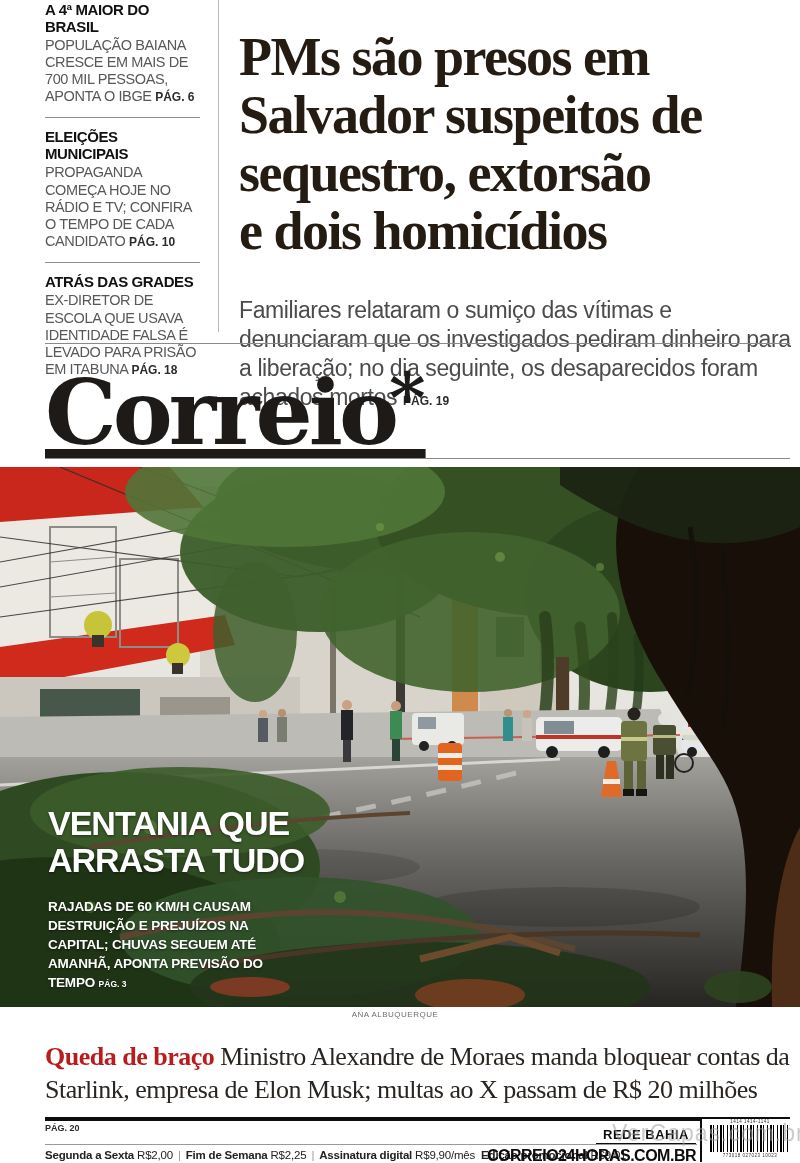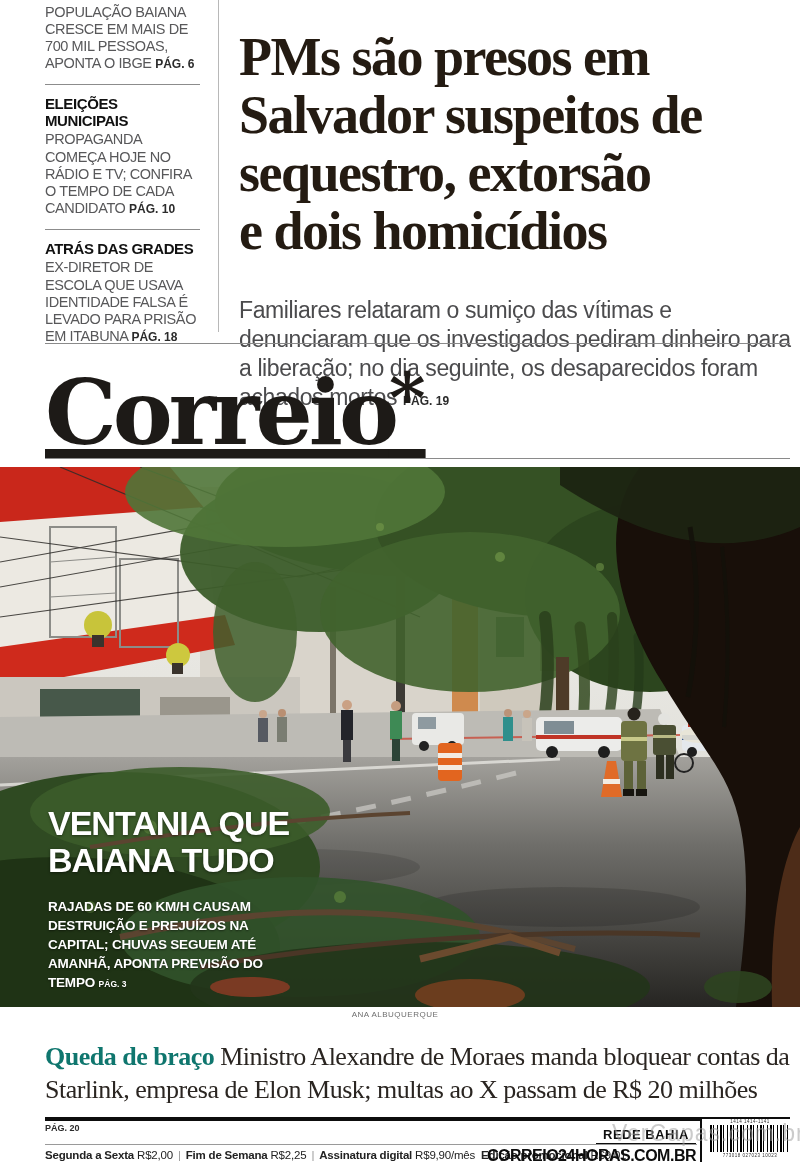--- a/index.html
+++ b/index.html
@@ -32,21 +32,21 @@
   .ov-title{font-size:34px;font-weight:bold;letter-spacing:-1px;line-height:37px;
             text-shadow:0 1px 3px rgba(0,0,0,.45);}
   .ov-sub{margin-top:18px;font-size:13.5px;font-weight:bold;letter-spacing:-0.2px;line-height:19px;
           width:262px;text-shadow:0 1px 2px rgba(0,0,0,.5);}
   .ov-sub .pag{color:#fff;font-size:8.5px;}
   .credit{position:absolute;left:0;top:1010px;width:790px;text-align:center;font-size:8px;
           color:#6e6e6e;letter-spacing:0.5px;}
   
   .teaser{position:absolute;left:45px;top:1040px;width:750px;font-family:"Liberation Serif",serif;
           font-size:26px;line-height:33px;letter-spacing:-0.5px;color:#2a2521;}
-  .teaser .kick{font-weight:bold;color:#0f766e;}
+  .teaser .kick{font-weight:bold;color:#b91c1c;}
   .teaser .pag{font-family:"Liberation Sans",sans-serif;font-size:9px;}
   
   .foot-bar{position:absolute;left:45px;top:1117px;width:745px;height:4px;background:#0d0d0d;}
   .foot-row1{position:absolute;left:45px;top:1127px;width:650px;font-size:12px;color:#222;
              letter-spacing:-0.2px;}
   .foot-row1 b{font-weight:bold;}
   .foot-thin{position:absolute;left:45px;top:1144px;width:652px;height:1px;background:#9a9a9a;}
   .foot-row2{position:absolute;left:45px;top:1149px;width:650px;font-size:11.5px;color:#222;
              letter-spacing:-0.2px;}
   .foot-row2 .sep{color:#999;margin:0 5px;}
@@ -63,20 +63,21 @@
   .watermark{position:absolute;left:612px;top:1120px;font-size:23px;font-weight:normal;
              color:rgba(160,160,160,0.55);letter-spacing:1px;pointer-events:none;}
 </style>
 </head>
 <body>
 
 <div class="page">
 
   <aside class="briefs">
     <div class="brief">
+      <div class="kicker">A 4ª MAIOR DO BRASIL</div>
       <div class="body"><span>POPULAÇÃO BAIANA CRESCE EM MAIS DE 700 MIL PESSOAS, APONTA O IBGE</span> <span class="pag">PÁG. 6</span></div>
     </div>
     <hr class="brief-div">
     <div class="brief">
       <div class="kicker">ELEIÇÕES MUNICIPAIS</div>
       <div class="body"><span>PROPAGANDA COMEÇA HOJE NO RÁDIO E TV; CONFIRA O TEMPO DE CADA CANDIDATO</span> <span class="pag">PÁG. 10</span></div>
     </div>
     <hr class="brief-div">
     <div class="brief">
       <div class="kicker">ATRÁS DAS GRADES</div>
@@ -269,21 +270,21 @@
         <ellipse cx="470" cy="528" rx="55" ry="16" fill="#6b3d1e"></ellipse>
         <ellipse cx="250" cy="520" rx="40" ry="10" fill="#8a3b24" opacity="0.85"></ellipse>
         <circle cx="340" cy="430" r="6" fill="#577d3a" opacity="0.8"></circle>
         <circle cx="150" cy="360" r="7" fill="#577d3a" opacity="0.8"></circle>
         <circle cx="90" cy="440" r="6" fill="#486a30" opacity="0.8"></circle>
       </g>
     </svg>
     <div class="overlay">
       <div class="ov-title">
         <div>VENTANIA QUE</div>
-        <div>BAIANA TUDO</div>
+        <div>ARRASTA TUDO</div>
       </div>
       <div class="ov-sub"><span>RAJADAS DE 60 KM/H CAUSAM DESTRUIÇÃO E PREJUÍZOS NA CAPITAL; CHUVAS SEGUEM ATÉ AMANHÃ, APONTA PREVISÃO DO TEMPO</span> <span class="pag">PÁG. 3</span></div>
     </div>
   </figure>
   <div class="credit">ANA ALBUQUERQUE</div>
 
   <section class="teaser">
     <span class="kick">Queda de braço</span><span> Ministro Alexandre de Moraes manda bloquear contas da Starlink, empresa de Elon Musk; multas ao X passam de R$ 20 milhões </span><span class="pag">PÁG. 20</span>
   </section>
 

